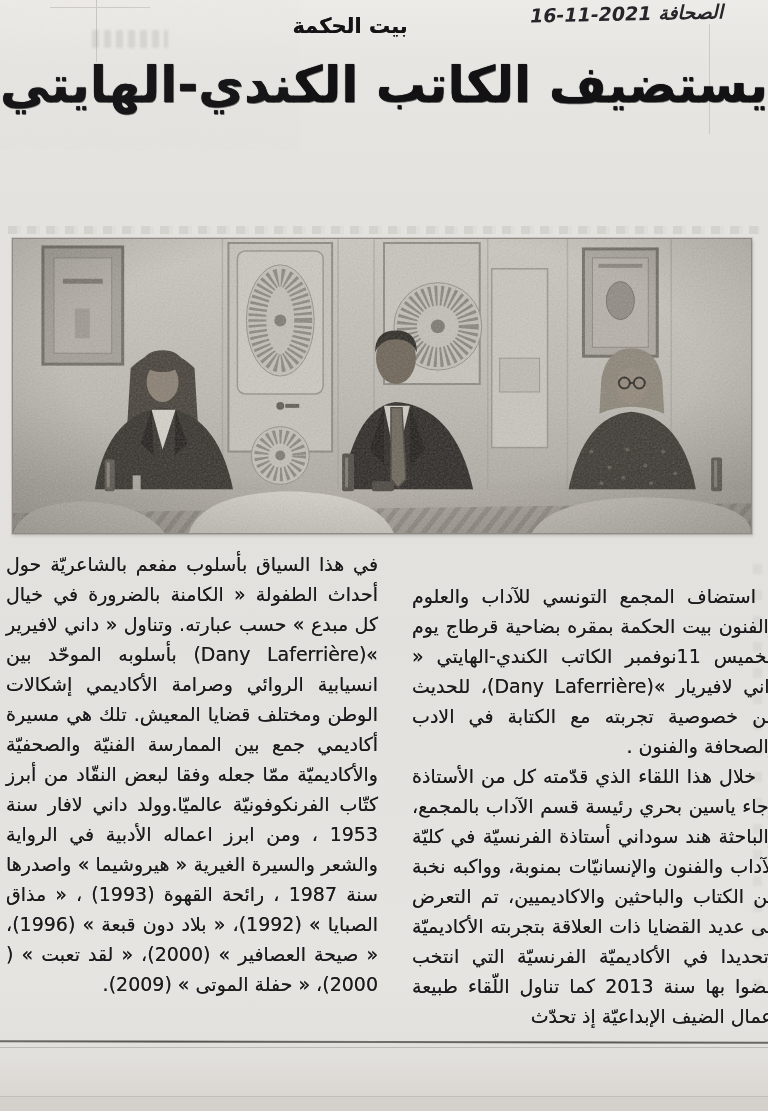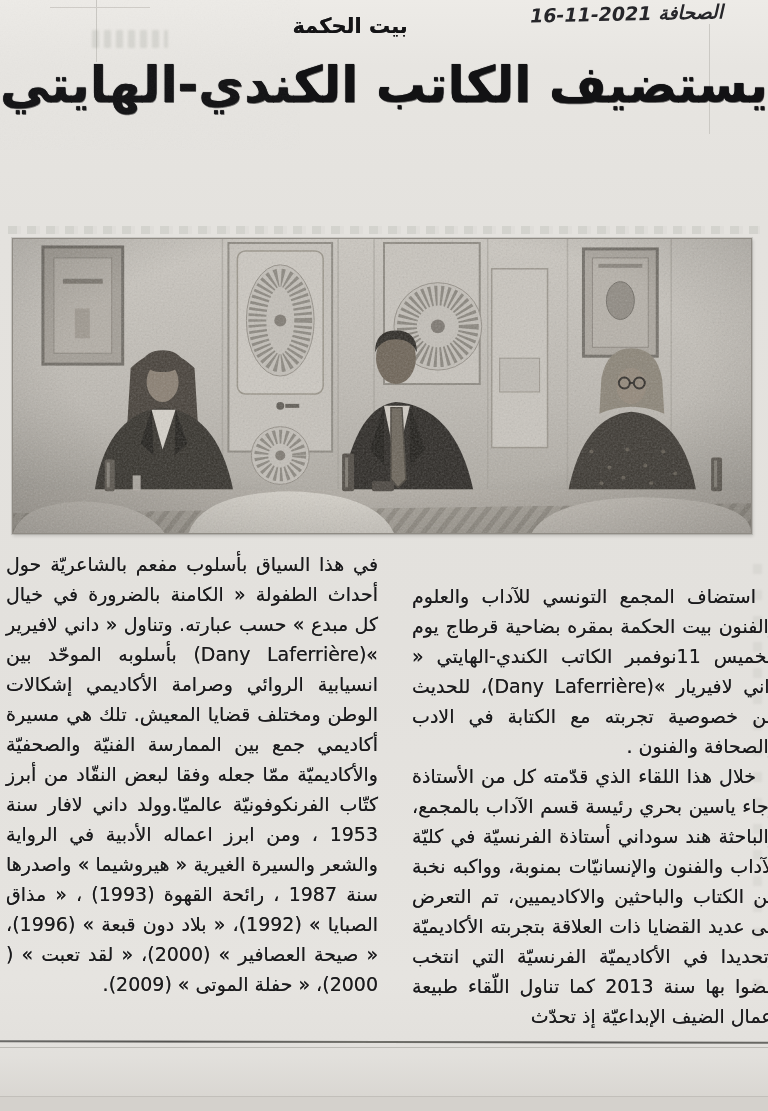--- a/index.html
+++ b/index.html
@@ -37,21 +37,21 @@
     transform:rotate(-1.2deg);
     letter-spacing:.2px;
   }
   
   .kicker {
     position:absolute; left:0; top:14px; width:700px; text-align:center;
     direction:rtl; font-size:21px; font-weight:bold; color:#141416;
     text-shadow:0 0 .5px rgba(20,20,22,.9);
   }
   .headline {
-    position:absolute; left:0; width:768px; direction:rtl;
+    position:absolute; left:0; width:768px; text-align:center; direction:rtl;
     font-weight:bold; color:#121214; white-space:nowrap;
     text-shadow:0 0 .8px rgba(16,16,18,.95), .5px .5px 0 rgba(16,16,18,.55);
   }
   .headline.l1 { top:56px;  font-size:50px; }
   .headline.l2 { top:128px; font-size:53px; }
   
   .photo {
     position:absolute; left:12px; top:238px; width:740px; height:296px;
     border:1px solid #8f8b84; box-shadow:0 0 0 1px rgba(60,58,54,.15), 1px 2px 3px rgba(60,58,54,.2);
     background:#bcb8b1;

